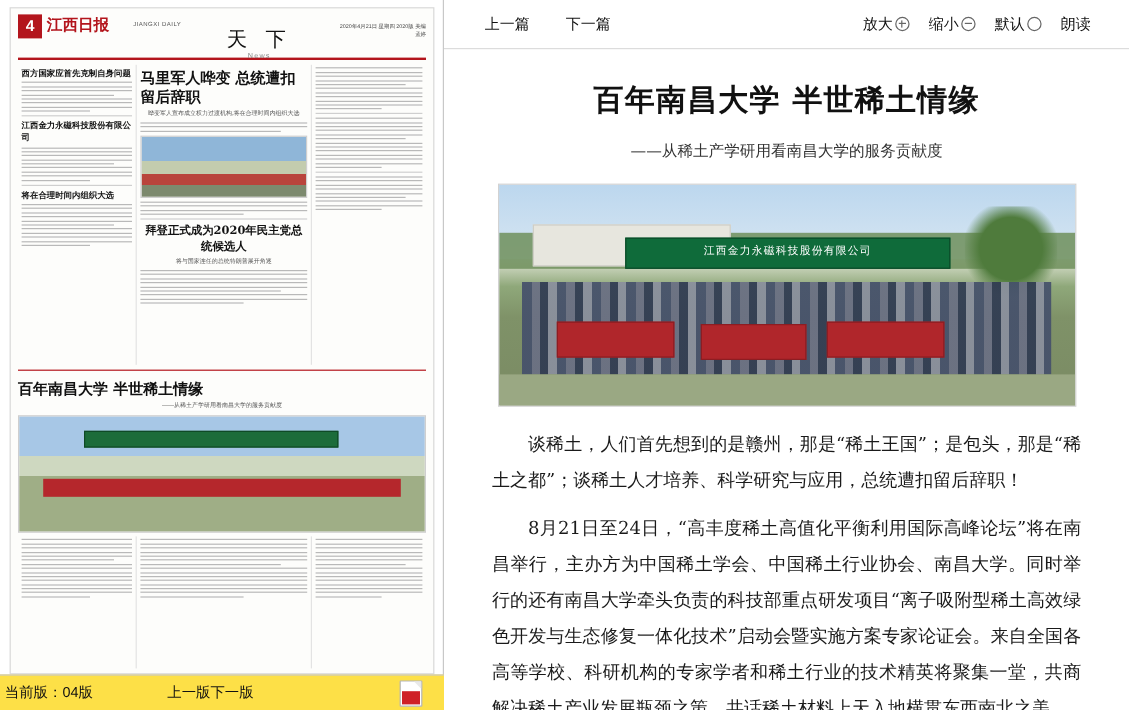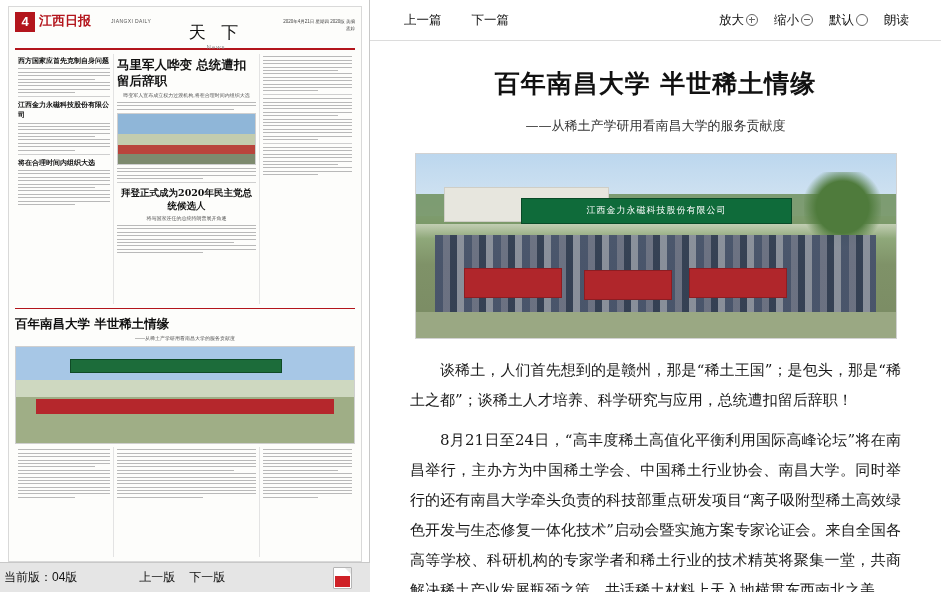--- a/index.html
+++ b/index.html
@@ -222,37 +222,36 @@
     height: 110px;
   }
 
   .left-footer {
     position: absolute;
     left: 0;
     bottom: 0;
     width: 370px;
     height: 30px;
     border-top: 1px solid #c8c8c8;
-    background: #e5e5e5;
+    background: #fde047;
     box-sizing: border-box;
     display: flex;
     align-items: center;
   }
   .left-footer .cur {
     font-size: 12px;
     color: #111;
     margin-left: 4px;
     white-space: nowrap;
   }
   .left-footer .navs {
     margin-left: 62px;
     font-size: 12px;
     color: #111;
     display: flex;
-    gap: 14px;
   }
   .left-footer .navs span { cursor: pointer; }
   .pdf-icon {
     position: absolute;
     right: 18px;
     top: 4px;
     width: 17px;
     height: 20px;
     background: #fff;
     border: 1px solid #b5b5b5;

